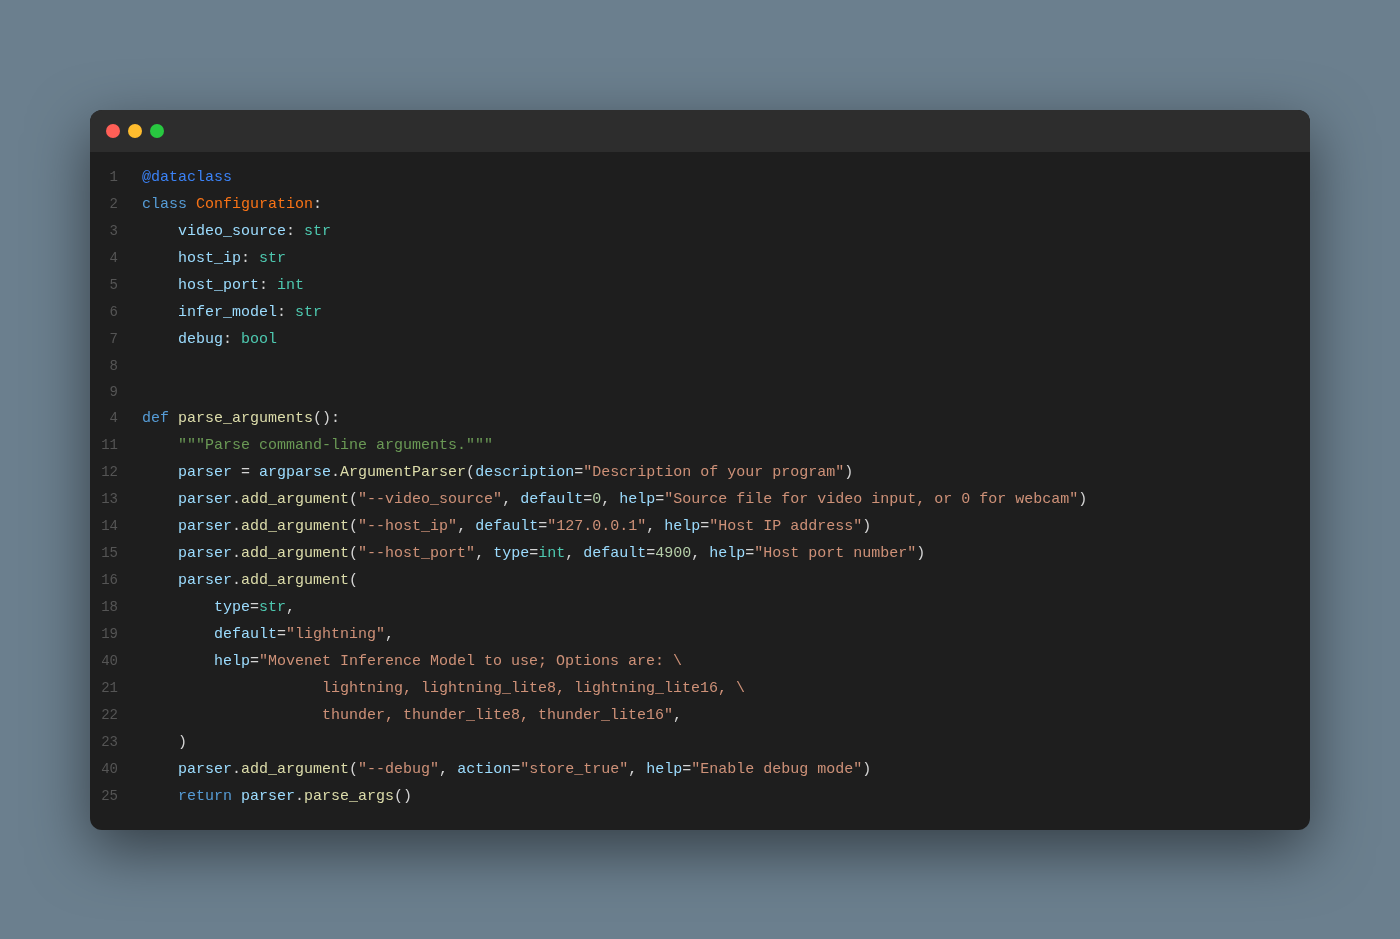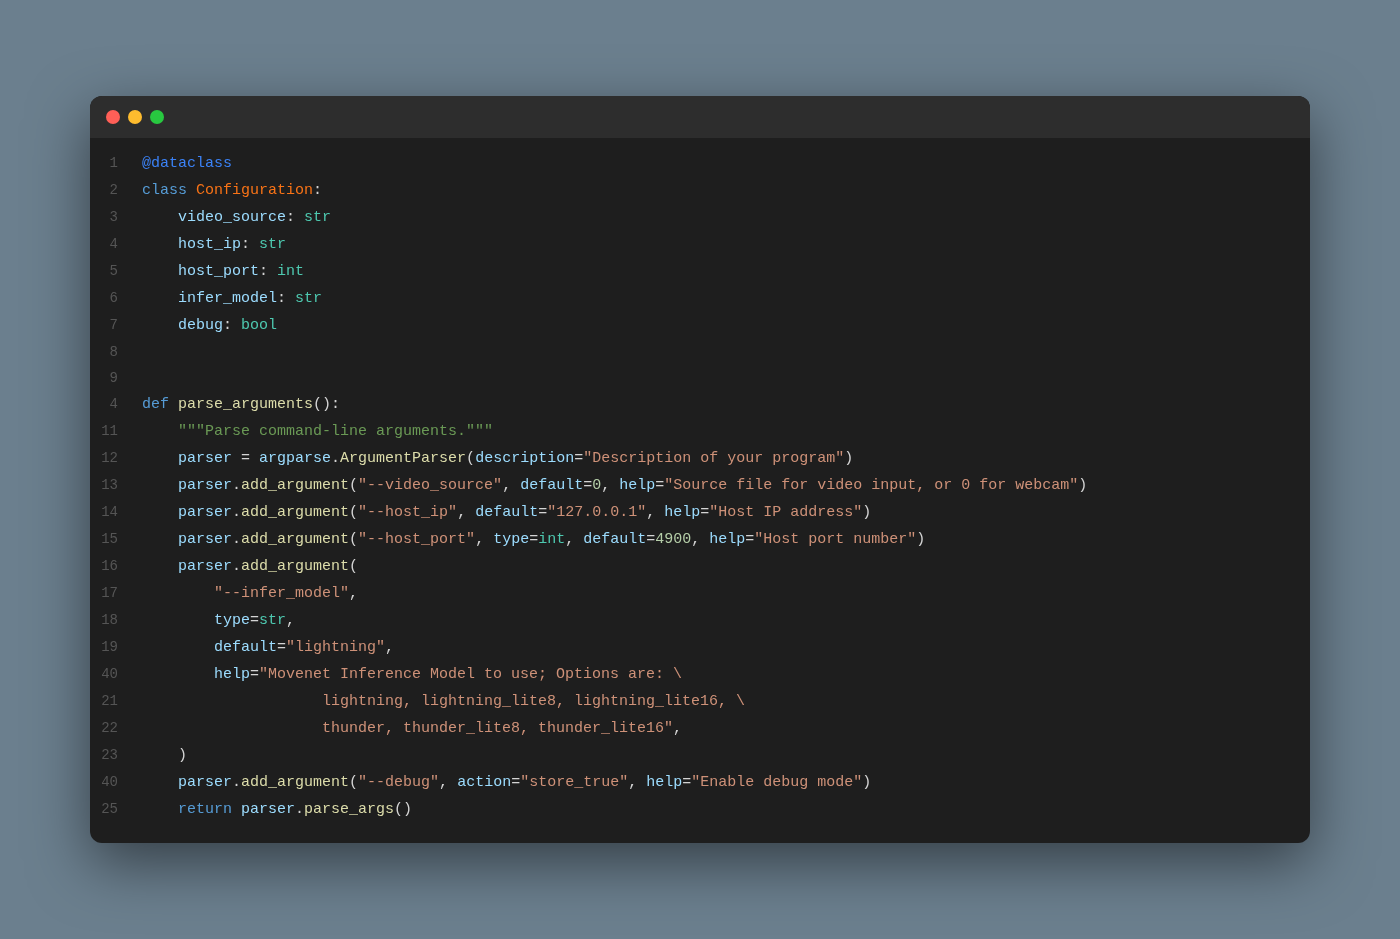--- a/index.html
+++ b/index.html
@@ -164,24 +164,20 @@
     <div class="code-line">
       <span class="line-num">15</span>
       <span class="code-content">    <span class="attr">parser</span><span class="plain">.</span><span class="fn">add_argument</span><span class="plain">(</span><span class="str">"--host_port"</span><span class="plain">, </span><span class="param">type</span><span class="plain">=</span><span class="typ">int</span><span class="plain">, </span><span class="param">default</span><span class="plain">=</span><span class="num">4900</span><span class="plain">, </span><span class="param">help</span><span class="plain">=</span><span class="str">"Host port number"</span><span class="plain">)</span></span>
     </div>
 
     <div class="code-line">
       <span class="line-num">16</span>
       <span class="code-content">    <span class="attr">parser</span><span class="plain">.</span><span class="fn">add_argument</span><span class="plain">(</span></span>
     </div>
 
-    <div class="code-line">
-      <span class="line-num">17</span>
-      <span class="code-content">        <span class="str">"--infer_model"</span><span class="plain">,</span></span>
-    </div>
 
     <div class="code-line">
       <span class="line-num">18</span>
       <span class="code-content">        <span class="param">type</span><span class="plain">=</span><span class="typ">str</span><span class="plain">,</span></span>
     </div>
 
     <div class="code-line">
       <span class="line-num">19</span>
       <span class="code-content">        <span class="param">default</span><span class="plain">=</span><span class="str">"lightning"</span><span class="plain">,</span></span>
     </div>

